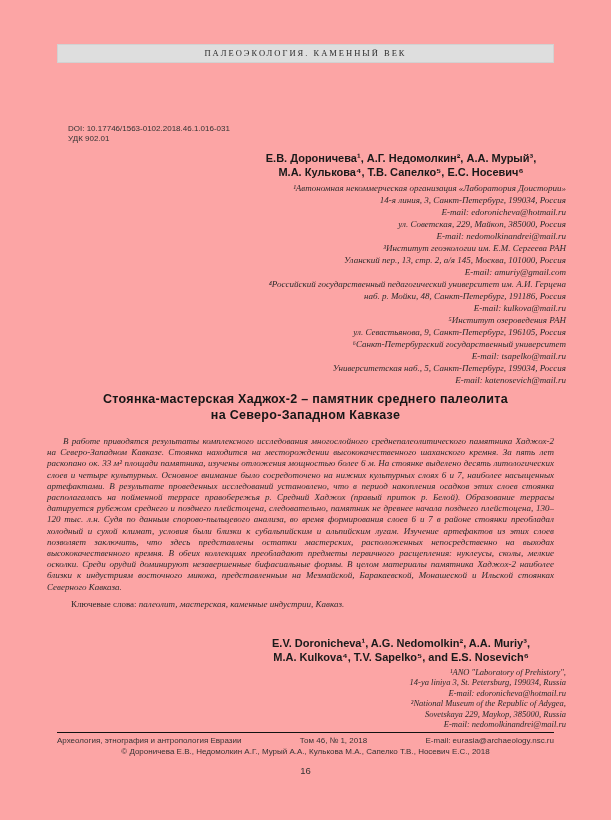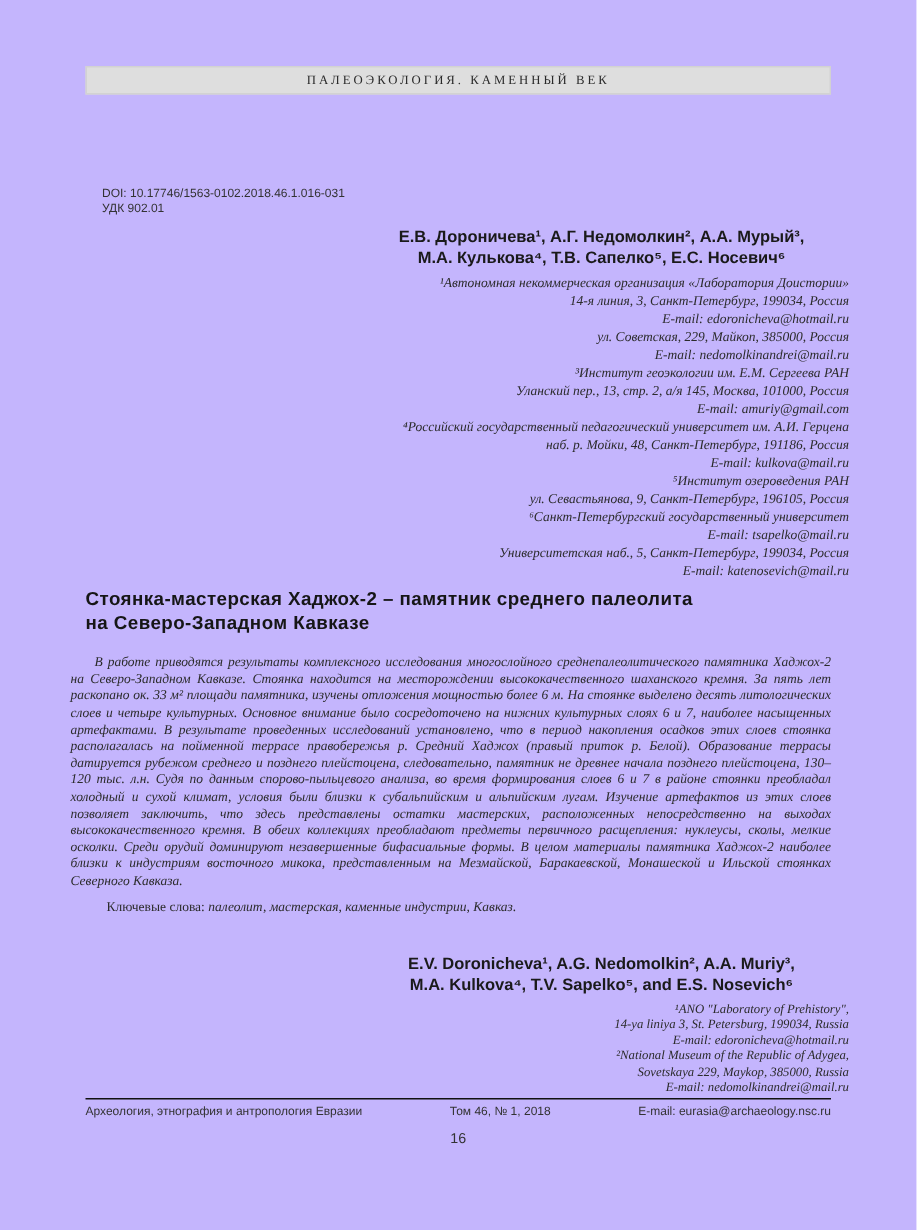--- a/index.html
+++ b/index.html
@@ -1,20 +1,20 @@
 <!DOCTYPE html>
 <html><head>
 <meta charset="utf-8">
 <style>
   html, body { margin: 0; padding: 0; background: #ffffff; }
   .page {
     position: relative;
     width: 611px;
     height: 820px;
-    background: #c4b5fd;
+    background: #fca5a5;
     overflow: hidden;
     color: #1f1f1f;
     font-family: "Liberation Serif", serif;
   }
   .header-bar {
     margin: 44px 57px 0 57px;
     height: 17px;
     background: #dedede;
     border: 1px solid #d2d2d2;
     text-align: center;
@@ -46,21 +46,21 @@
     margin: 3px 45px 0 57px;
     text-align: right;
     font-family: "Liberation Serif", serif;
     font-style: italic;
     color: #2b2b2b;
   }
   .affil-ru { font-size: 9px; line-height: 12px; }
   .affil-en { font-size: 8.5px; line-height: 10.5px; }
   .title {
     margin: 6px 57px 0 57px;
-    text-align: left;
+    text-align: center;
     font-family: "Liberation Sans", sans-serif;
     font-weight: bold;
     font-size: 12.5px;
     line-height: 15.5px;
     letter-spacing: 0.3px;
     color: #161616;
   }
   .abstract {
     margin: 13px 57px 0 47px;
     text-align: justify;
@@ -177,16 +177,17 @@
   </div>
 
   <div class="footer-rule"></div>
 
   <div class="footer-line1">
     <span>Археология, этнография и антропология Евразии</span>
     <span>Том 46,  № 1,  2018</span>
     <span>E-mail: eurasia@archaeology.nsc.ru</span>
   </div>
 
+  <div class="footer-copyright">©  Дороничева Е.В., Недомолкин А.Г., Мурый А.А., Кулькова М.А., Сапелко Т.В., Носевич Е.С., 2018</div>
 
   <div class="page-number">16</div>
 
 </div>
 
 </body></html>

